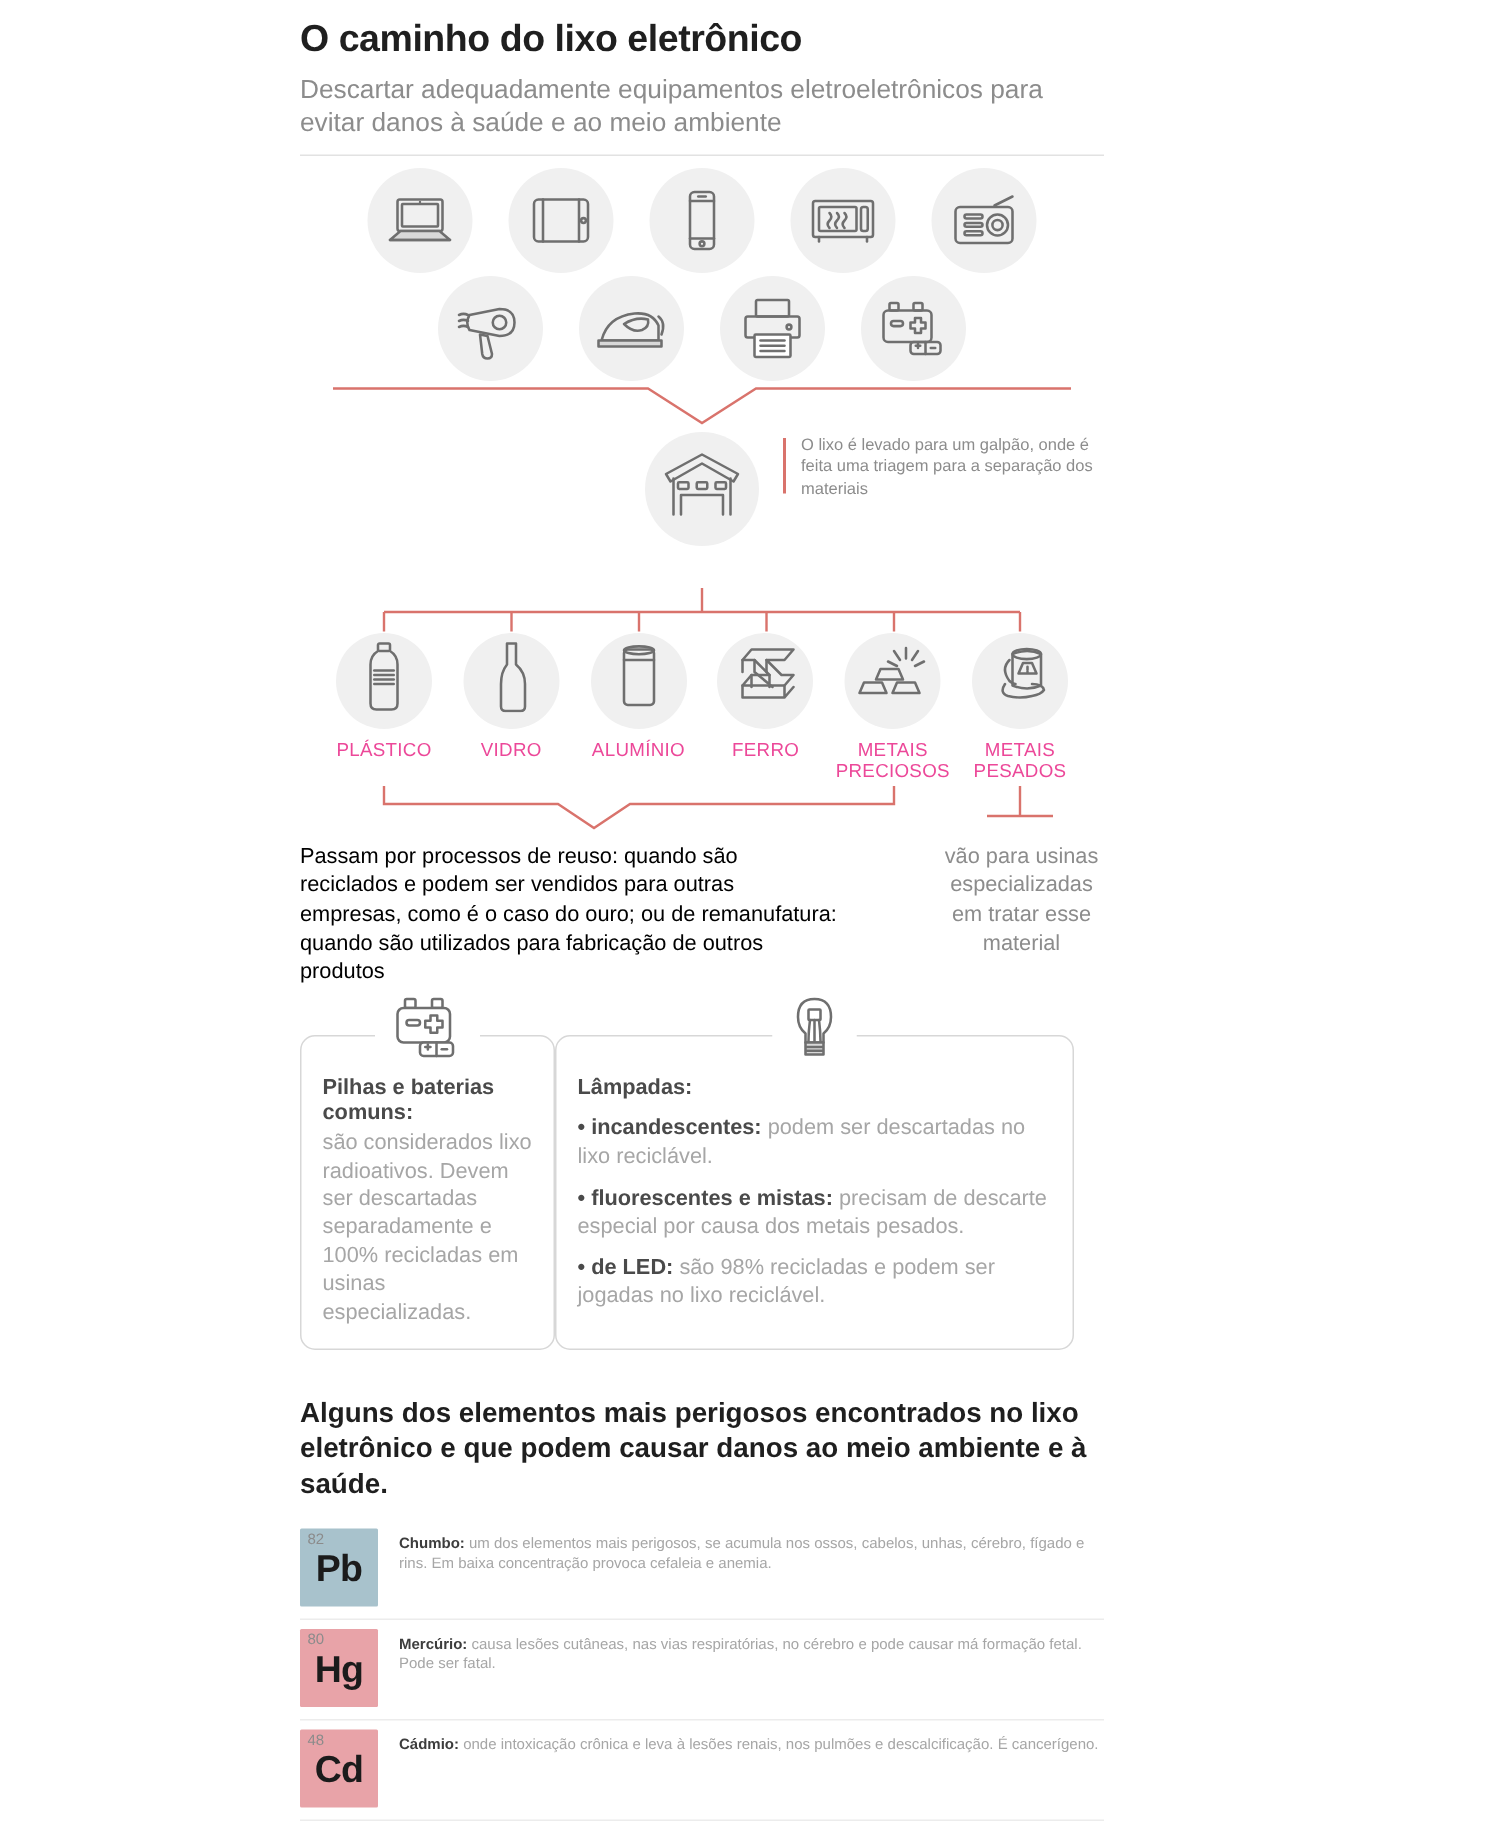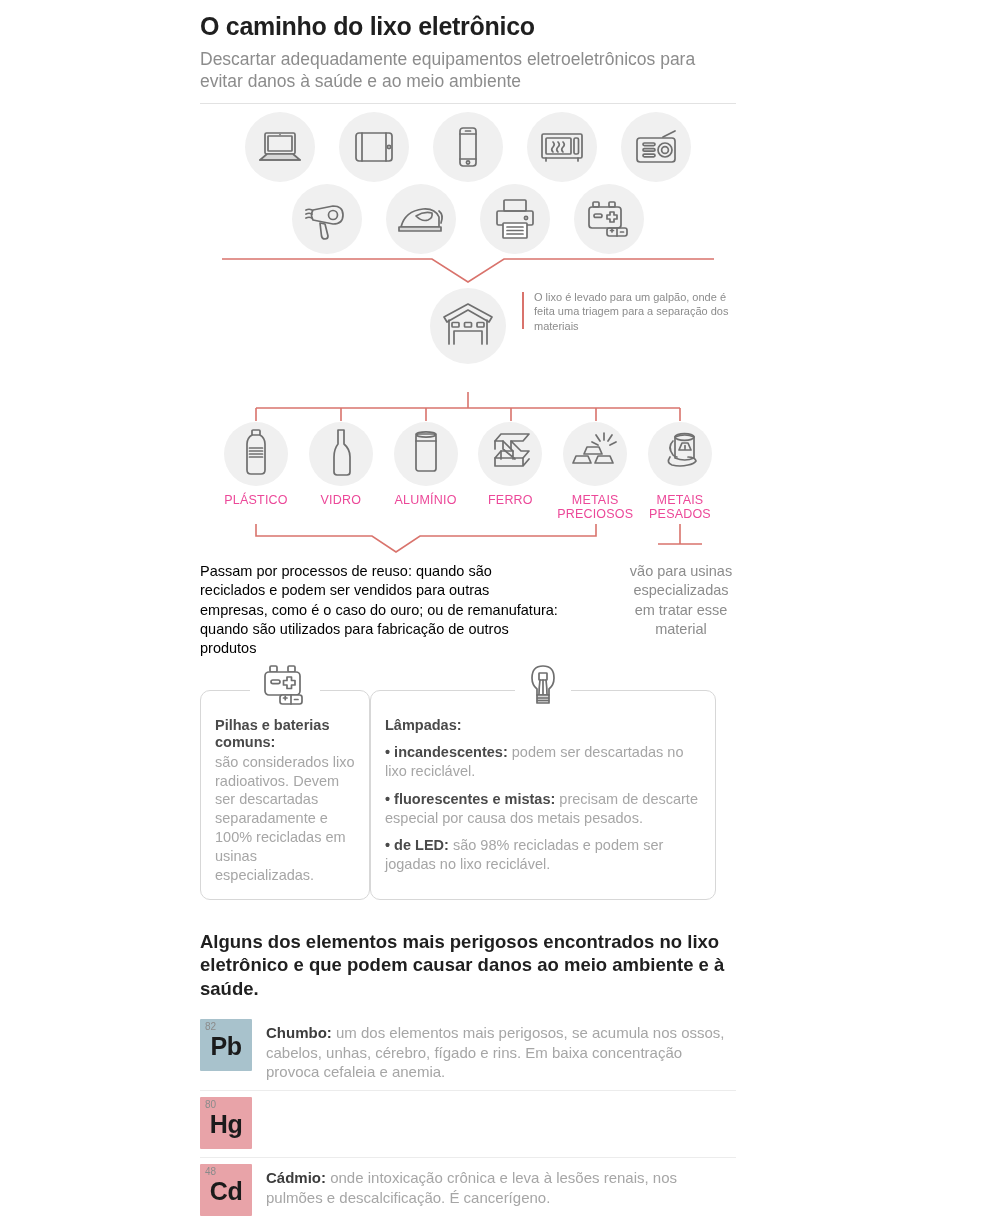--- a/index.html
+++ b/index.html
@@ -107,21 +107,21 @@
   .el-row{ display:flex; align-items:flex-start; padding:6px 0 8px 0; border-bottom:1px solid #ececec; }
   .el-row:last-child{ border-bottom:none; }
   .el-tile{
     width:52px; height:52px; flex:0 0 52px; position:relative; border-radius:1px;
   }
   .el-num{ position:absolute; left:5px; top:2px; font-size:10px; color:#8b8b8b; }
   .el-sym{
     position:absolute; left:0; right:0; top:13px; text-align:center;
     font-size:25px; font-weight:bold; color:#1b1b1b; letter-spacing:-0.5px;
   }
-  .el-txt{ margin-left:14px; font-size:15px; color:#a6a6a6; line-height:1.32; padding-top:4px; }
+  .el-txt{ margin-left:14px; font-size:10px; color:#a6a6a6; line-height:1.32; padding-top:4px; }
   .el-txt b{ color:#3d3d3d; }
 </style>
 </head>
 <body>
 
 <div class="page">
   <div class="content">
 
     <h1 class="title">O caminho do lixo eletrônico</h1>
     <div class="subtitle">Descartar adequadamente equipamentos eletroeletrônicos para evitar danos à saúde e ao meio ambiente</div>
@@ -437,20 +437,23 @@
         <div class="el-txt">
           <b>Chumbo:</b><span> um dos elementos mais perigosos, se acumula nos ossos, cabelos, unhas, cérebro, fígado e rins. Em baixa concentração provoca cefaleia e anemia.</span>
         </div>
       </div>
 
       <div class="el-row">
         <div class="el-tile" style="background:#e8a3a8;">
           <span class="el-num">80</span>
           <span class="el-sym">Hg</span>
         </div>
+        <div class="el-txt">
+          <b>Mercúrio:</b><span> causa lesões cutâneas, nas vias respiratórias, no cérebro e pode causar má formação fetal. Pode ser fatal.</span>
+        </div>
       </div>
 
       <div class="el-row">
         <div class="el-tile" style="background:#e8a3a8;">
           <span class="el-num">48</span>
           <span class="el-sym">Cd</span>
         </div>
         <div class="el-txt">
           <b>Cádmio:</b><span> onde intoxicação crônica e leva à lesões renais, nos pulmões e descalcificação. É cancerígeno.</span>
         </div>

